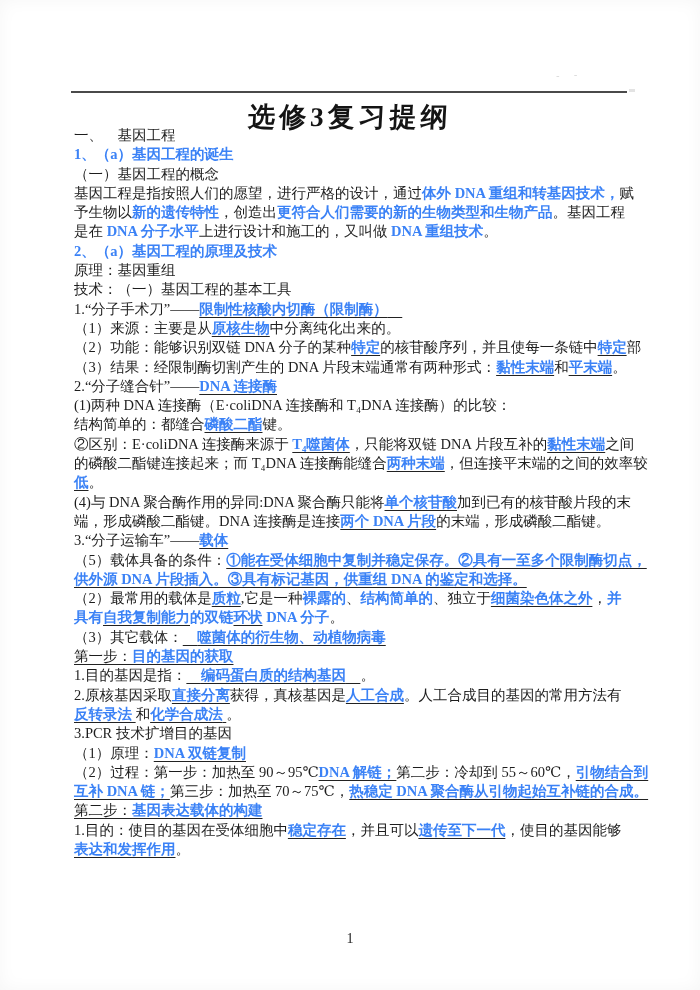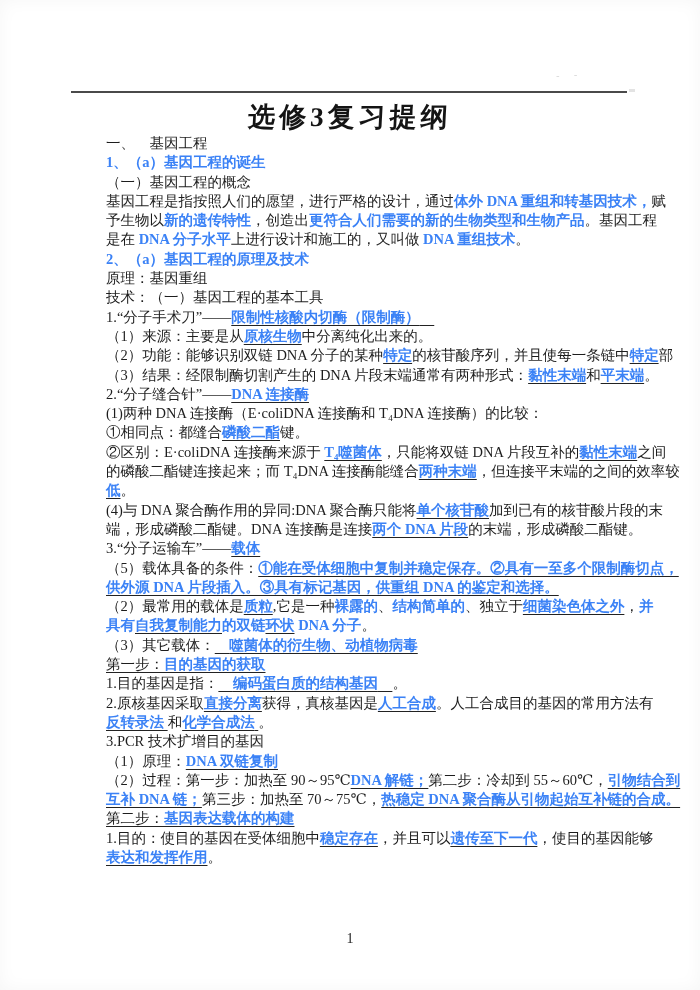--- a/index.html
+++ b/index.html
@@ -31,21 +31,21 @@
     background:#e3e3e3;
   }
   .doc-title{
     position:absolute; top:99px; left:0; width:700px;
     text-align:center;
     font-size:27px; font-weight:900; letter-spacing:4px;
     transform:skewX(-3deg);
     color:#141414;
   }
   .body-text{
-    position:absolute; top:134px; left:74px; width:560px;margin-left:32px;
+    position:absolute; top:126px; left:74px; width:560px;
   }
   .line{
     height:19.3px; line-height:19.3px;
     font-size:14.5px;
     white-space:pre; 
     color:#1d1d1d;
   }
   .line span{ display:inline; }
   .b{ font-weight:bold; color:#3b82f6; }
   .u{
@@ -79,21 +79,21 @@
       <p class="line"><span>是在 </span><span class="b">DNA 分子水平</span><span>上进行设计和施工的，又叫做 </span><span class="b">DNA 重组技术</span><span>。</span></p>
       <p class="line"><span class="b">2、（a）基因工程的原理及技术</span></p>
       <p class="line"><span>原理：基因重组</span></p>
       <p class="line"><span>技术：（一）基因工程的基本工具</span></p>
       <p class="line"><span>1.“分子手术刀”——</span><span class="b u">限制性核酸内切酶（限制酶）</span><span class="u">　</span></p>
       <p class="line"><span>（1）来源：主要是从</span><span class="b u">原核生物</span><span>中分离纯化出来的。</span></p>
       <p class="line"><span>（2）功能：能够识别双链 DNA 分子的某种</span><span class="b u">特定</span><span>的核苷酸序列，并且使每一条链中</span><span class="b u">特定</span><span>部</span></p>
       <p class="line"><span>（3）结果：经限制酶切割产生的 DNA 片段末端通常有两种形式：</span><span class="b u">黏性末端</span><span>和</span><span class="b u">平末端</span><span>。</span></p>
       <p class="line"><span>2.“分子缝合针”——</span><span class="b u">DNA 连接酶</span></p>
       <p class="line"><span>(1)两种 DNA 连接酶（E·coliDNA 连接酶和 T₄DNA 连接酶）的比较：</span></p>
-      <p class="line"><span>①相同点：都缝合</span><span class="b u">磷酸二酯</span><span>键。</span></p>
+      <p class="line"><span>结构简单的：都缝合</span><span class="b u">磷酸二酯</span><span>键。</span></p>
       <p class="line"><span>②区别：E·coliDNA 连接酶来源于 </span><span class="b u">T₄噬菌体</span><span>，只能将双链 DNA 片段互补的</span><span class="b u">黏性末端</span><span>之间</span></p>
       <p class="line"><span>的磷酸二酯键连接起来；而 T₄DNA 连接酶能缝合</span><span class="b u">两种末端</span><span>，但连接平末端的之间的效率较</span></p>
       <p class="line"><span class="b u">低</span><span>。</span></p>
       <p class="line"><span>(4)与 DNA 聚合酶作用的异同:DNA 聚合酶只能将</span><span class="b u">单个核苷酸</span><span>加到已有的核苷酸片段的末</span></p>
       <p class="line"><span>端，形成磷酸二酯键。DNA 连接酶是连接</span><span class="b u">两个 DNA 片段</span><span>的末端，形成磷酸二酯键。</span></p>
       <p class="line"><span>3.“分子运输车”——</span><span class="b u">载体</span></p>
       <p class="line"><span>（5）载体具备的条件：</span><span class="b u">①能在受体细胞中复制并稳定保存。②具有一至多个限制酶切点，</span></p>
       <p class="line"><span class="b u">供外源 DNA 片段插入。③具有标记基因，供重组 DNA 的鉴定和选择。</span></p>
       <p class="line"><span>（2）最常用的载体是</span><span class="b u">质粒</span><span>,它是一种</span><span class="b">裸露的</span><span>、</span><span class="b">结构简单的</span><span>、独立于</span><span class="b u">细菌染色体之外</span><span>，</span><span class="b">并</span></p>
       <p class="line"><span class="b">具有</span><span class="b u">自我复制能力</span><span class="b">的双链</span><span class="b u">环状</span><span class="b"> DNA 分子</span><span>。</span></p>

